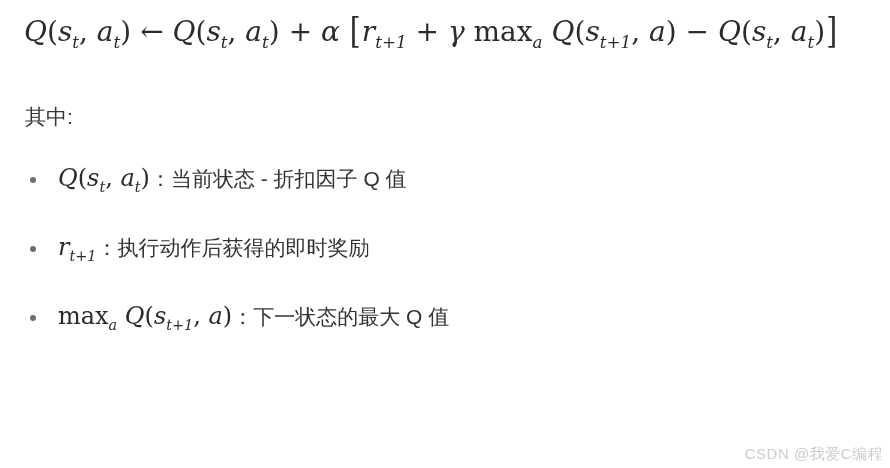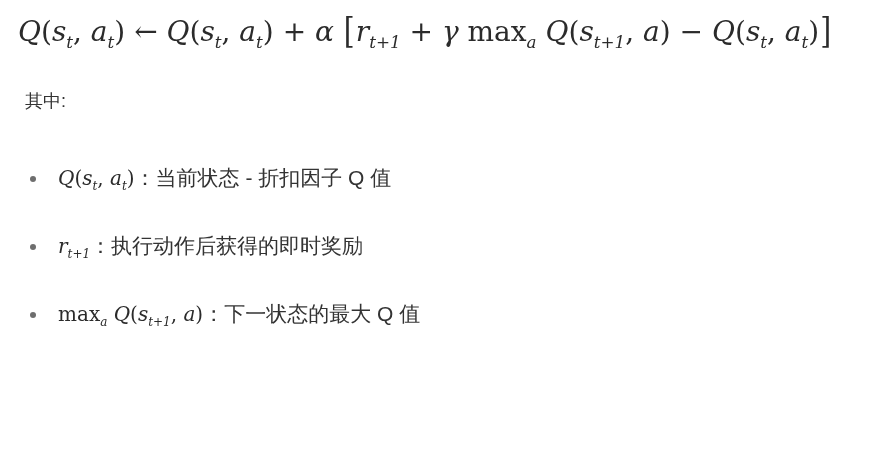--- a/index.html
+++ b/index.html
@@ -14,39 +14,39 @@
   body{
     width:890px; height:468px;
     background:var(--c-background);
     font-family:"Liberation Sans","DejaVu Sans",sans-serif;
     position:relative; overflow:hidden;
   }
   .page{ position:absolute; inset:0; }
 
   
   .formula{
-    position:absolute; left:18px; top:14px;
+    position:absolute; left:24px; top:14px;
     font-family:"DejaVu Serif","Liberation Serif",serif;
     font-size:28px; line-height:1.3;
     color:var(--c-math);
     white-space:nowrap;
   }
   .m-i{ font-style:italic; }
   .m-r{ font-style:normal; }
   sub.m-s{ font-style:italic; font-size:0.60em; line-height:0; }
   .m-b{
     display:inline-block; font-style:normal;
     transform:scaleY(1.25); transform-origin:50% 55%;
     padding:0 1px;
   }
 
   
   .where{
-    position:absolute; left:25px; top:88px;
-    font-size:18px; line-height:26px;
+    position:absolute; left:25px; top:104px;
+    font-size:21px; line-height:26px;
     color:var(--c-text);
   }
 
   
   .bullets{
     position:absolute; left:30px; top:163px;
     margin:0; padding:0; list-style:none;
     display:flex; flex-direction:column; gap:36px;
   }
   .bullet-row{
@@ -54,21 +54,21 @@
     line-height:30px; white-space:nowrap;
   }
   .dot{
     position:absolute; left:0; top:50%;
     width:6px; height:6px; border-radius:50%;
     transform:translateY(-50%);
     background:var(--c-bullet);
   }
   .term{
     font-family:"DejaVu Serif","Liberation Serif",serif;
-    font-size:20px; color:var(--c-math);
+    font-size:24px; color:var(--c-math);
   }
   .term sub.m-s{ font-size:0.60em; }
   .desc{
     font-size:21px; color:var(--c-text);
   }
 
   
   .watermark{
     position:absolute; right:7px; bottom:4px;
     font-size:15px; letter-spacing:0.5px;
@@ -89,13 +89,14 @@
     <span class="dot"></span><span class="term"><span class="m-i">Q</span><span class="m-r">(</span><span class="m-i">s</span><sub class="m-s">t</sub><span class="m-r">, </span><span class="m-i">a</span><sub class="m-s">t</sub><span class="m-r">)</span></span><span class="desc">：当前状态 - 折扣因子 Q 值</span>
   </li>
       <li class="bullet-row">
     <span class="dot"></span><span class="term"><span class="m-i">r</span><sub class="m-s">t+1</sub></span><span class="desc">：执行动作后获得的即时奖励</span>
   </li>
       <li class="bullet-row">
     <span class="dot"></span><span class="term"><span class="m-r">max</span><sub class="m-s">a</sub><span class="m-r"> </span><span class="m-i">Q</span><span class="m-r">(</span><span class="m-i">s</span><sub class="m-s">t+1</sub><span class="m-r">, </span><span class="m-i">a</span><span class="m-r">)</span></span><span class="desc">：下一状态的最大 Q 值</span>
   </li>
     </ul>
 
+  <div class="watermark">CSDN @我爱C编程</div>
 </div>
 
 </body></html>

